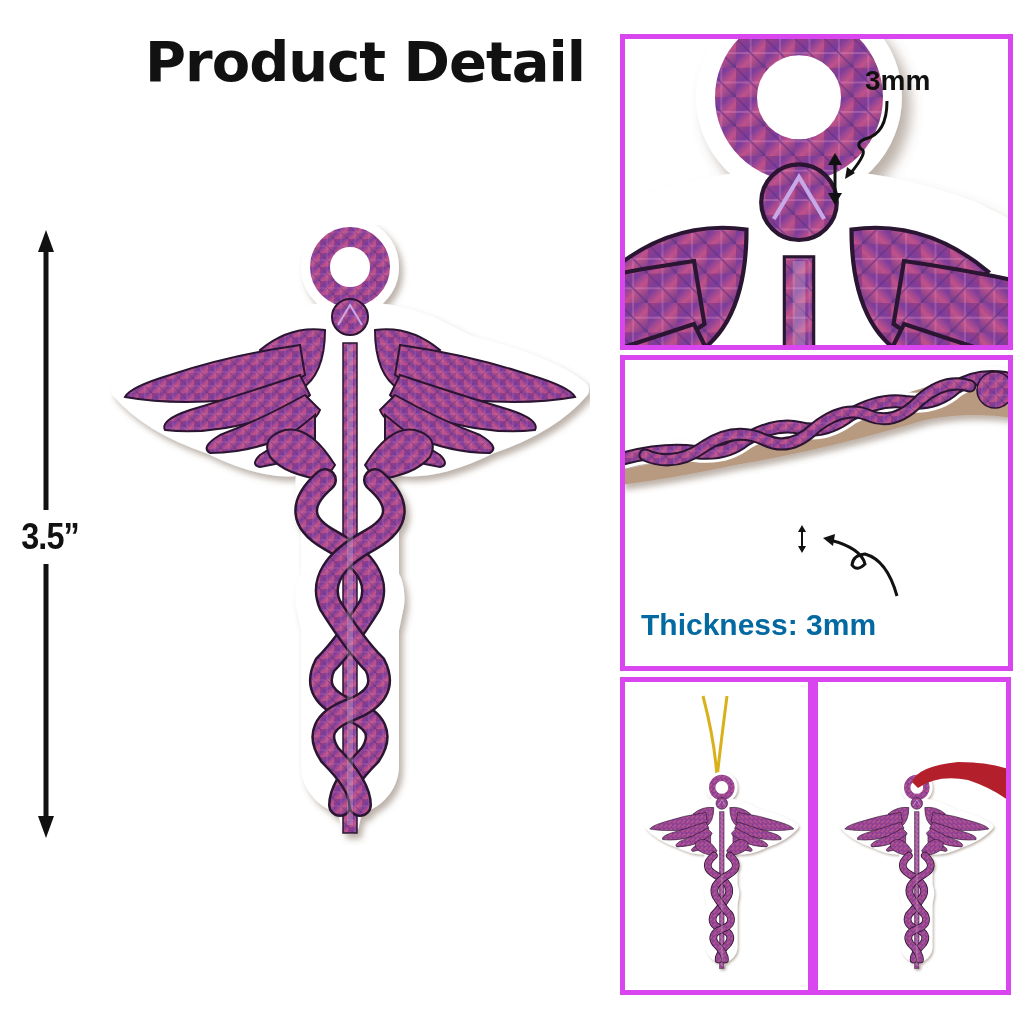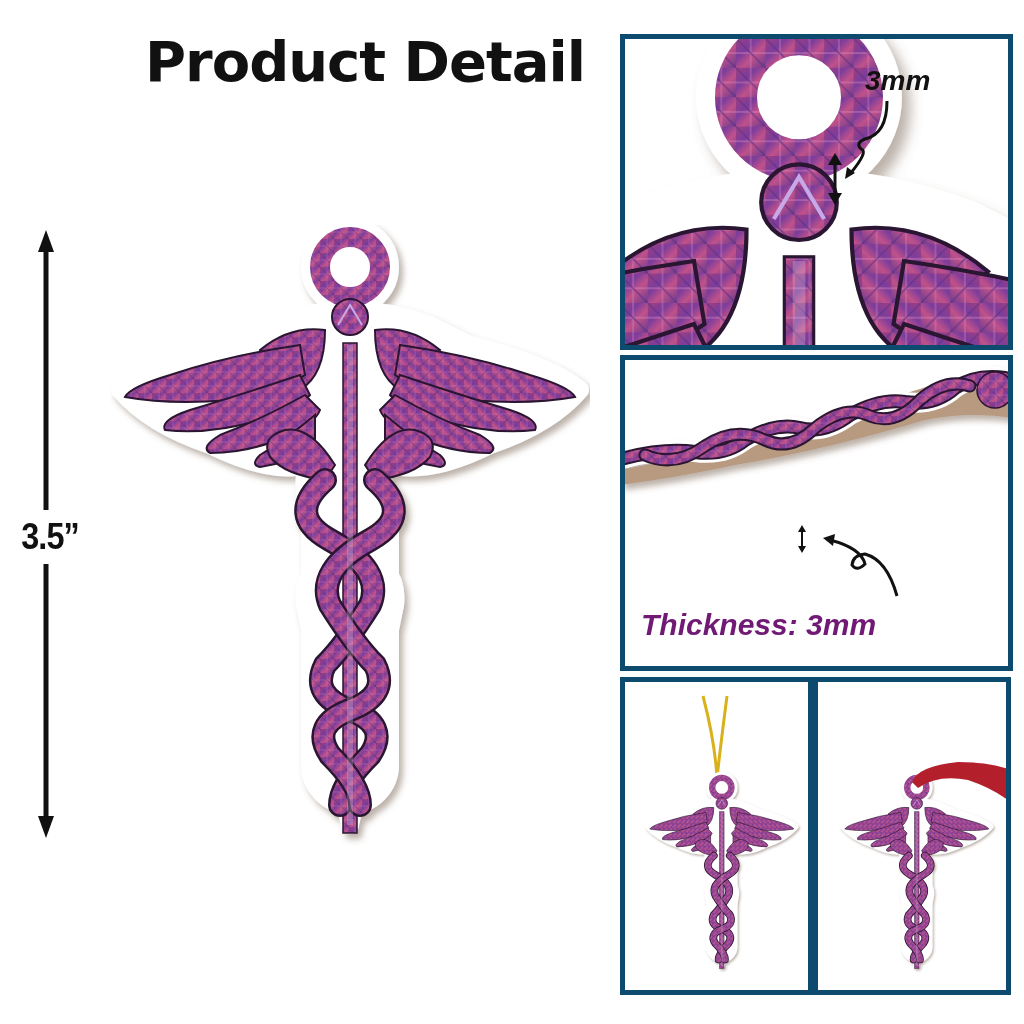--- a/index.html
+++ b/index.html
@@ -1,28 +1,28 @@
 <!DOCTYPE html>
 <html><head>
 <meta charset="utf-8">
 <style>
   html, body { margin:0; padding:0; background:#ffffff; }
   body { width:1024px; height:1024px; position:relative; overflow:hidden; font-family:"Liberation Sans", sans-serif; }
   .title { position:absolute; left:120px; top:24px; font-family:"DejaVu Sans", sans-serif; font-size:56px; font-weight:bold; color:#111; letter-spacing:-1px; line-height:76px;margin-left:25px; }
   .dim-arrow { position:absolute; left:0; top:228px; width:110px; height:612px; }
   .dim-label { position:absolute; left:10px; top:510px; width:80px; text-align:center; font-family:"Liberation Sans", sans-serif; font-weight:bold; font-size:36px; color:#111; letter-spacing:-1px; background:#fff; line-height:54px; transform:scaleX(0.9); }
   .main-ornament { position:absolute; left:110px; top:225px; width:480px; height:630px; }
-  .panel { position:absolute; border:5px solid #0c4a6e; background:#fff; overflow:hidden; box-sizing:border-box;font-style:italic; }
+  .panel { position:absolute; border:5px solid #d946ef; background:#fff; overflow:hidden; box-sizing:border-box; }
   .p1 { left:620px; top:34px; width:393px; height:316px; }
   .p2 { left:620px; top:355px; width:393px; height:316px; }
   .p3 { left:620px; top:677px; width:193px; height:318px; }
   .p4 { left:813px; top:677px; width:198px; height:318px; }
   .panel svg { position:absolute; left:0; top:0; }
   .hole-label { position:absolute; left:240px; top:26px; font-family:"Liberation Sans", sans-serif; font-weight:bold; font-size:28px; color:#111; }
-  .thick-label { position:absolute; left:16px; top:248px; font-family:"Liberation Sans", sans-serif; font-weight:bold; font-size:30px; color:#701a75; letter-spacing:0px;text-align:right; }
+  .thick-label { position:absolute; left:16px; top:248px; font-family:"Liberation Sans", sans-serif; font-weight:bold; font-size:30px; color:#0369a1; letter-spacing:0px;text-align:right; }
 </style>
 </head>
 <body>
 
 <svg width="0" height="0" style="position:absolute">
   <defs>
     <linearGradient id="gem" x1="0" y1="0" x2="1" y2="1">
       <stop offset="0" stop-color="#a0407f"></stop>
       <stop offset="0.35" stop-color="#7b3c9c"></stop>
       <stop offset="0.6" stop-color="#c0528a"></stop>

